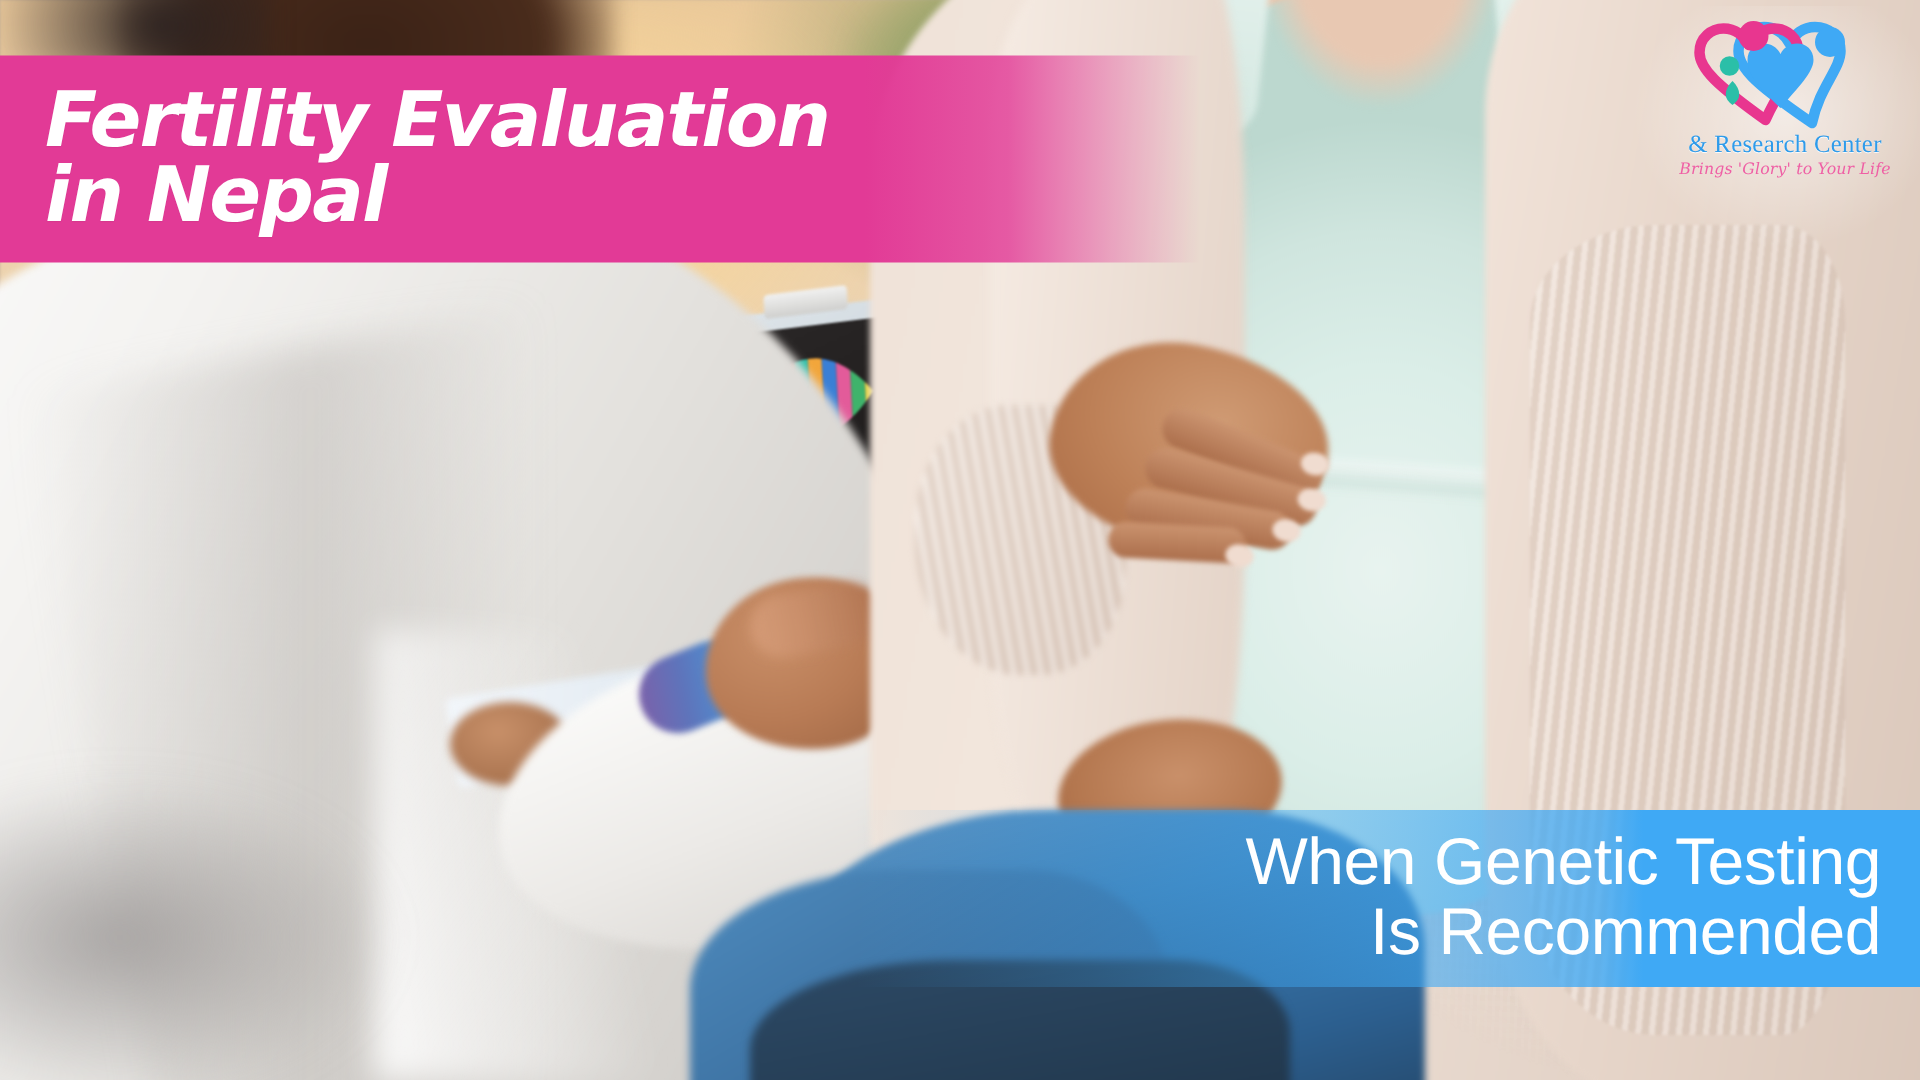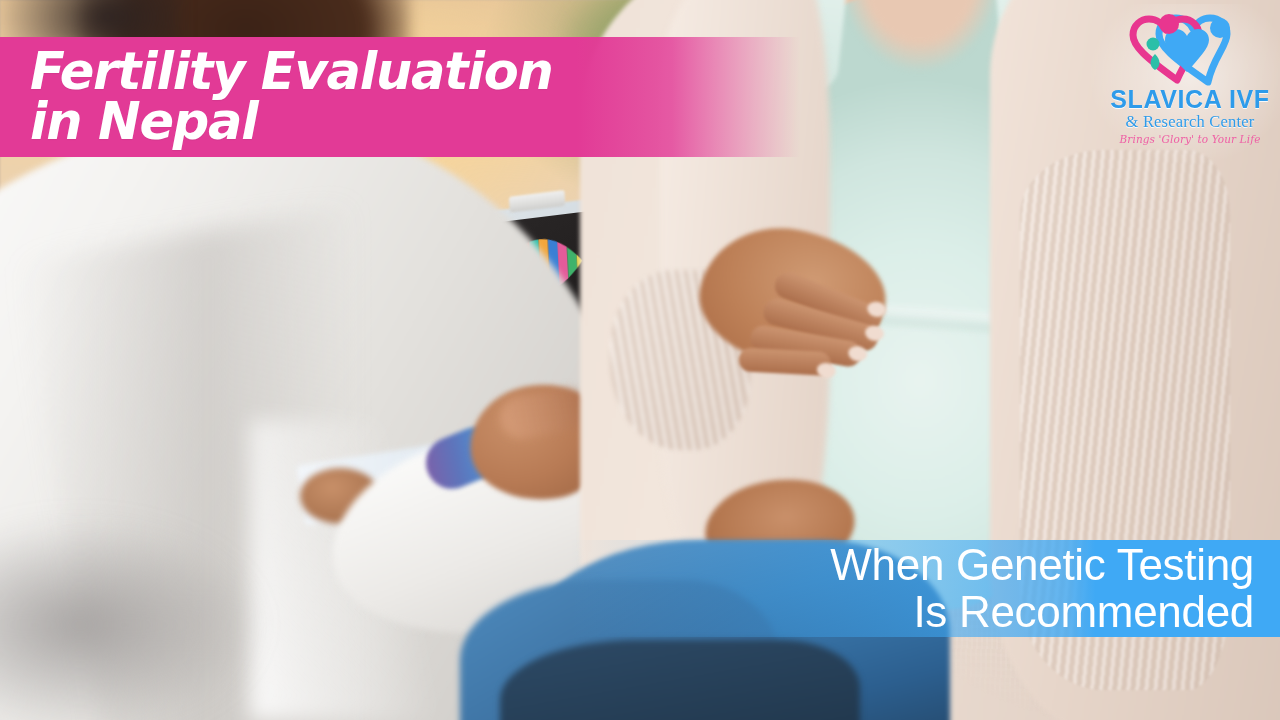--- a/index.html
+++ b/index.html
@@ -294,40 +294,40 @@
   
   .knee-light {
     position:absolute; left:70px; top:620px; width:220px; height:130px;
     background:linear-gradient(160deg,#efe7e0,#ddd1c8);
     border-radius:50% 40% 14% 18%;
     filter:blur(4px);
   }
 
   
   .title-banner {
-    position:absolute; left:0; top:37px; width:800px; height:120px;
+    position:absolute; left:0; top:37px; width:800px; height:138px;
     background:linear-gradient(90deg,
       var(--pink,#e23a96) 0%,
       var(--pink,#e23a96) 72%,
       rgba(226,58,150,.82) 84%,
       rgba(226,58,150,.30) 94%,
       rgba(226,58,150,0) 100%);
     display:flex; align-items:center;
   }
   .title-text {
     color:#fff;
     font-family:"DejaVu Sans","Liberation Sans",sans-serif;
     font-weight:bold; font-style:italic;
     font-size:51px; line-height:.98; letter-spacing:-1.2px;
     padding-left:30px; white-space:pre-line;
     text-shadow:0 1px 1px rgba(0,0,0,.06);
   }
 
   .sub-banner {
-    position:absolute; left:570px; top:540px; width:710px; height:97px;
+    position:absolute; left:570px; top:540px; width:710px; height:118px;
     background:linear-gradient(90deg,
       rgba(63,169,245,0) 0%,
       rgba(63,169,245,.22) 22%,
       rgba(63,169,245,.52) 48%,
       rgba(63,169,245,.80) 70%,
       var(--blue,#3fa9f5) 74%,
       var(--blue,#3fa9f5) 100%);
     display:flex; align-items:center; justify-content:flex-end;
   }
   .sub-text {
@@ -549,21 +549,20 @@
 
         <circle cx="44" cy="10" r="10" fill="#e8368f"></circle>
 
         <circle cx="95" cy="14" r="10" fill="#3fa9f5"></circle>
 
         <circle cx="28" cy="30" r="6.5" fill="#2bbfa8"></circle>
 
         <path d="M30 40 C 24 46, 24 52, 30 56 C 36 52, 36 46, 30 40 Z" fill="#2bbfa8"></path>
       </svg>
     </div>
-    <div class="logo-name">SLAVICA IVF</div>
     <div class="logo-sub">&amp; Research Center</div>
     <div class="logo-tag-row">
       <span class="tag-dash"></span>
       <span class="logo-tag">Brings 'Glory' to Your Life</span>
       <span class="tag-dash"></span>
     </div>
   </div>
 
 </div>
 

